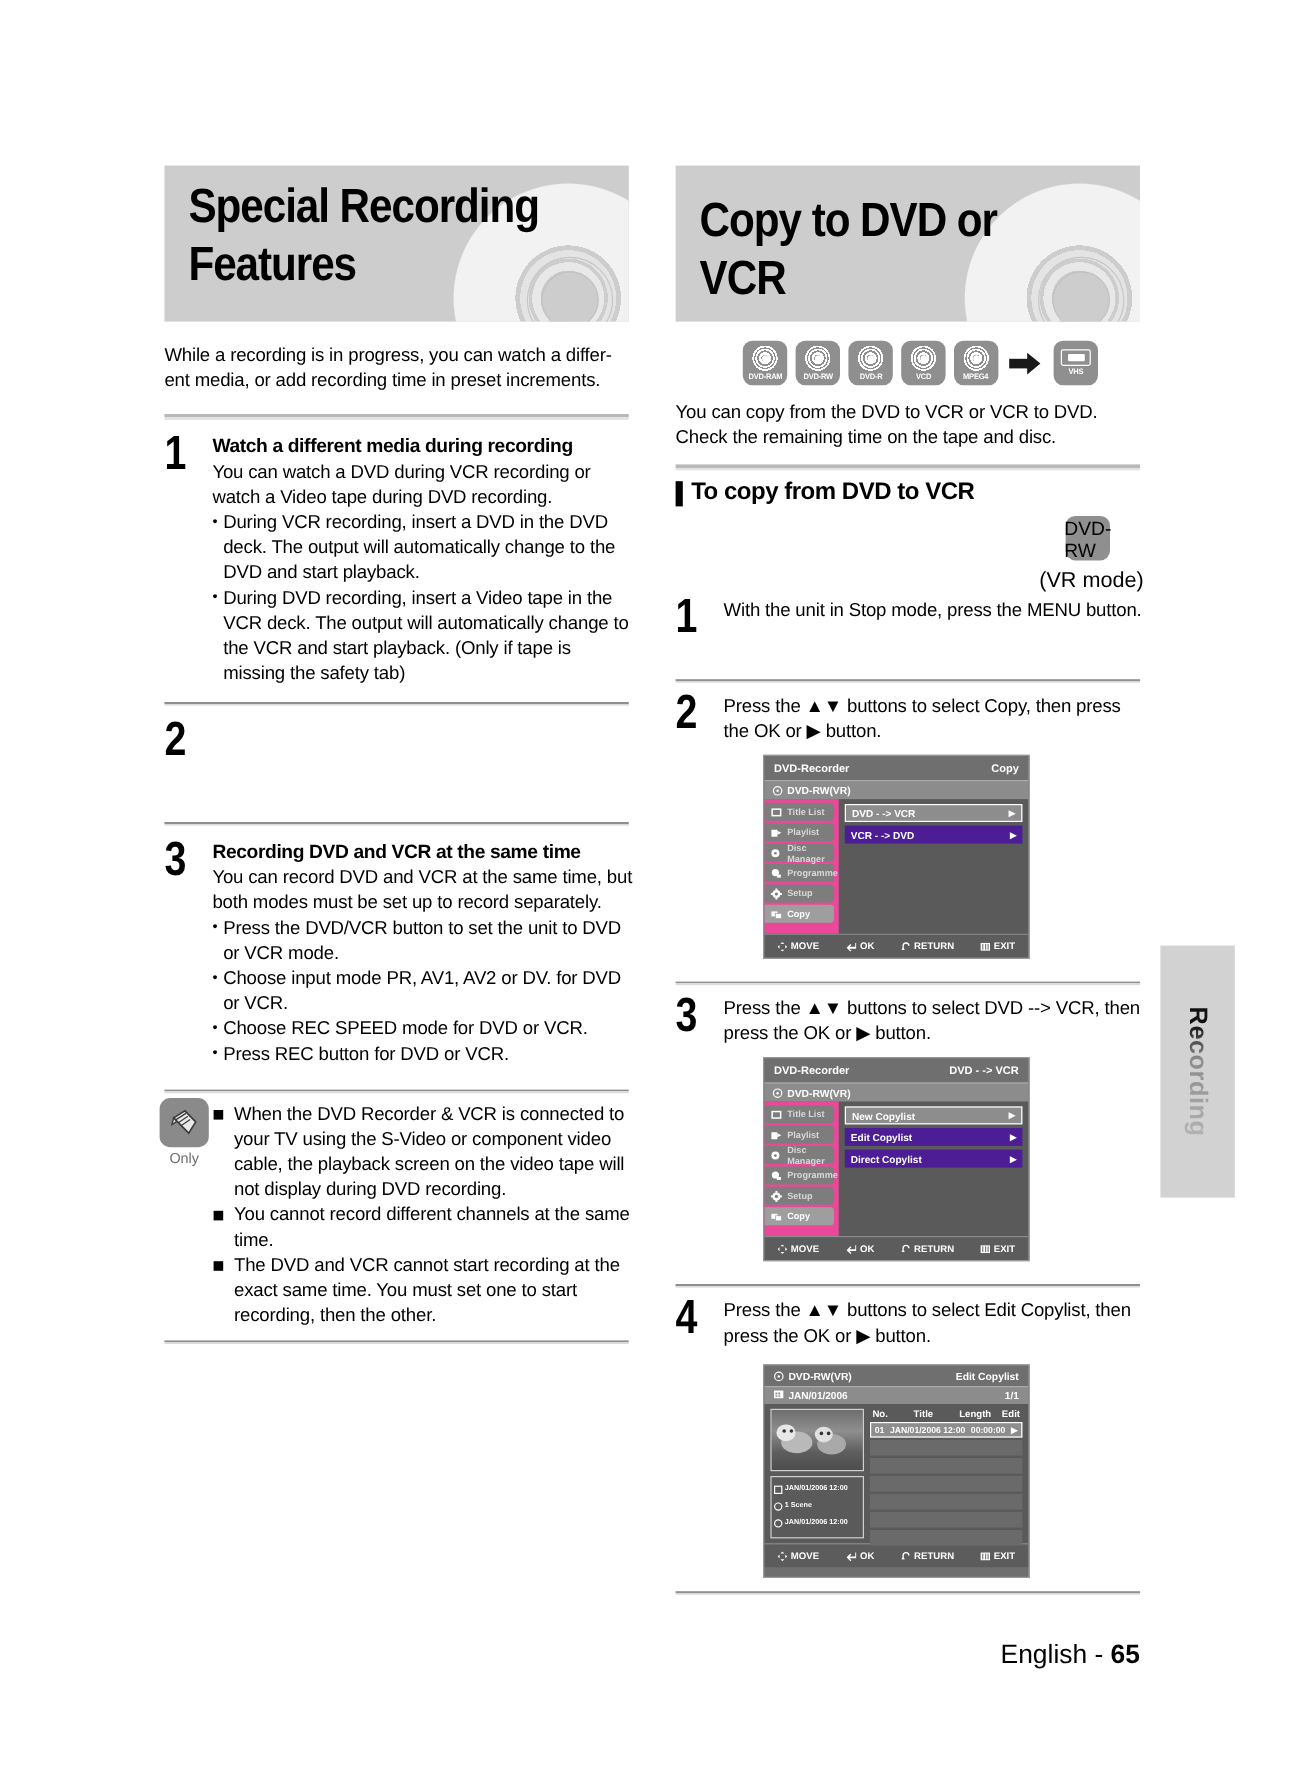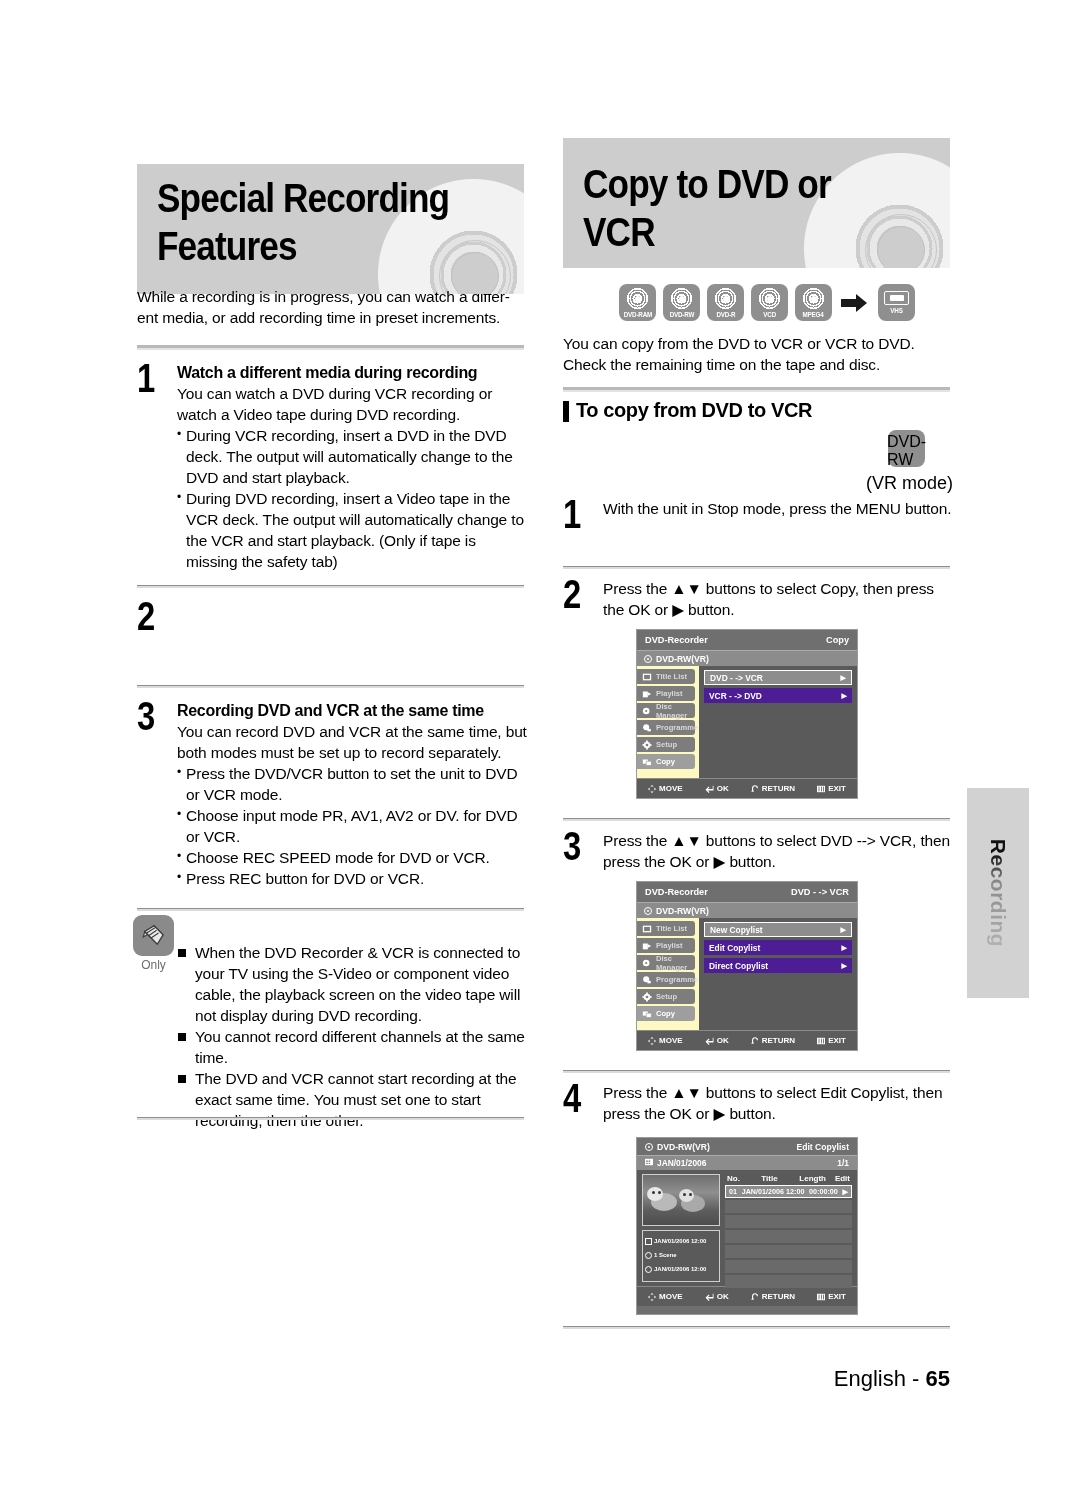--- a/index.html
+++ b/index.html
@@ -36,21 +36,21 @@
     color:transparent;
   }
 
   
   .banner{
     position:absolute; top:138px;
     width:387px; height:130px;
     background:#cdcdcd;
     overflow:hidden;
   }
-  .banner-left  { left:137px;margin-top:26px; }
+  .banner-left  { left:137px; }
   .banner-right { left:563px; }
   .banner h1{
     position:absolute;
     margin:0; padding:0;
     left:20px; top:10px;
     font-size:40px;
     line-height:48px;
     font-weight:bold;
     letter-spacing:-1px;
     font-family:"Liberation Sans", sans-serif;
@@ -280,21 +280,21 @@
   .disc-dot{
     width:8px;height:8px;border-radius:50%;
     border:1.4px solid #fff;position:relative;flex:none;
   }
   .disc-dot:after{
     content:"";position:absolute;left:50%;top:50%;width:2px;height:2px;margin:-1px 0 0 -1px;
     background:#fff;border-radius:50%;
   }
   .osd-body{ display:flex; height:112px; }
   .osd-menu{
-    width:62px;background:#fef9c3;flex:none;
+    width:62px;background:#ec4899;flex:none;
     padding-top:3px;
   }
   .mi{
     height:15px;display:flex;align-items:center;gap:4px;
     padding-left:5px;font-size:7.6px;font-weight:bold;
     color:#d8d8d8;margin-bottom:2px;
     background:#7d7d7d;border-radius:0 3px 3px 0;
     width:58px;
   }
   .mi.sel{ background:#9e9e9e;color:#fff; }
@@ -437,21 +437,21 @@
     <svg width="25" height="25" viewBox="0 0 24 24">
       <path d="M3.6 8.2 L12.6 2.6 L21.2 11.4 L15.6 20.4 Z" fill="#e9e9e9" stroke="#3a3a3a" stroke-width="1.3"></path>
       <path d="M5.5 9.6 L13.4 4.6" stroke="#3a3a3a" stroke-width="1"></path>
       <path d="M7.6 12.0 L15.0 7.0" stroke="#3a3a3a" stroke-width="1"></path>
       <path d="M9.7 14.4 L16.8 9.6" stroke="#3a3a3a" stroke-width="1"></path>
       <path d="M3.6 8.2 L2.2 13.5 L6.0 11.2 Z" fill="#e9e9e9" stroke="#3a3a3a" stroke-width="1.1"></path>
     </svg>
   </div>
   <div class="note-label" style="left:133px; top:958px;">Only</div>
 
-  <ul class="note-list" style="left:178px; top:918px; width:348px;margin-top:24px;">
+  <ul class="note-list" style="left:178px; top:918px; width:348px;">
     <li>When the DVD Recorder &amp; VCR is connected to your TV using the S-Video or component video cable, the playback screen on the video tape will not display during DVD recording.</li>
     <li>You cannot record different channels at the same time.</li>
     <li>The DVD and VCR cannot start recording at the exact same time. You must set one to start recording, then the other.</li>
   </ul>
 
   <div class="rule-thin" style="left:137px; top:1117px; width:387px;"></div>
 
   <div class="chips" style="left:619px; top:284px;">
     <div class="chip">
       <div class="ring"></div>

